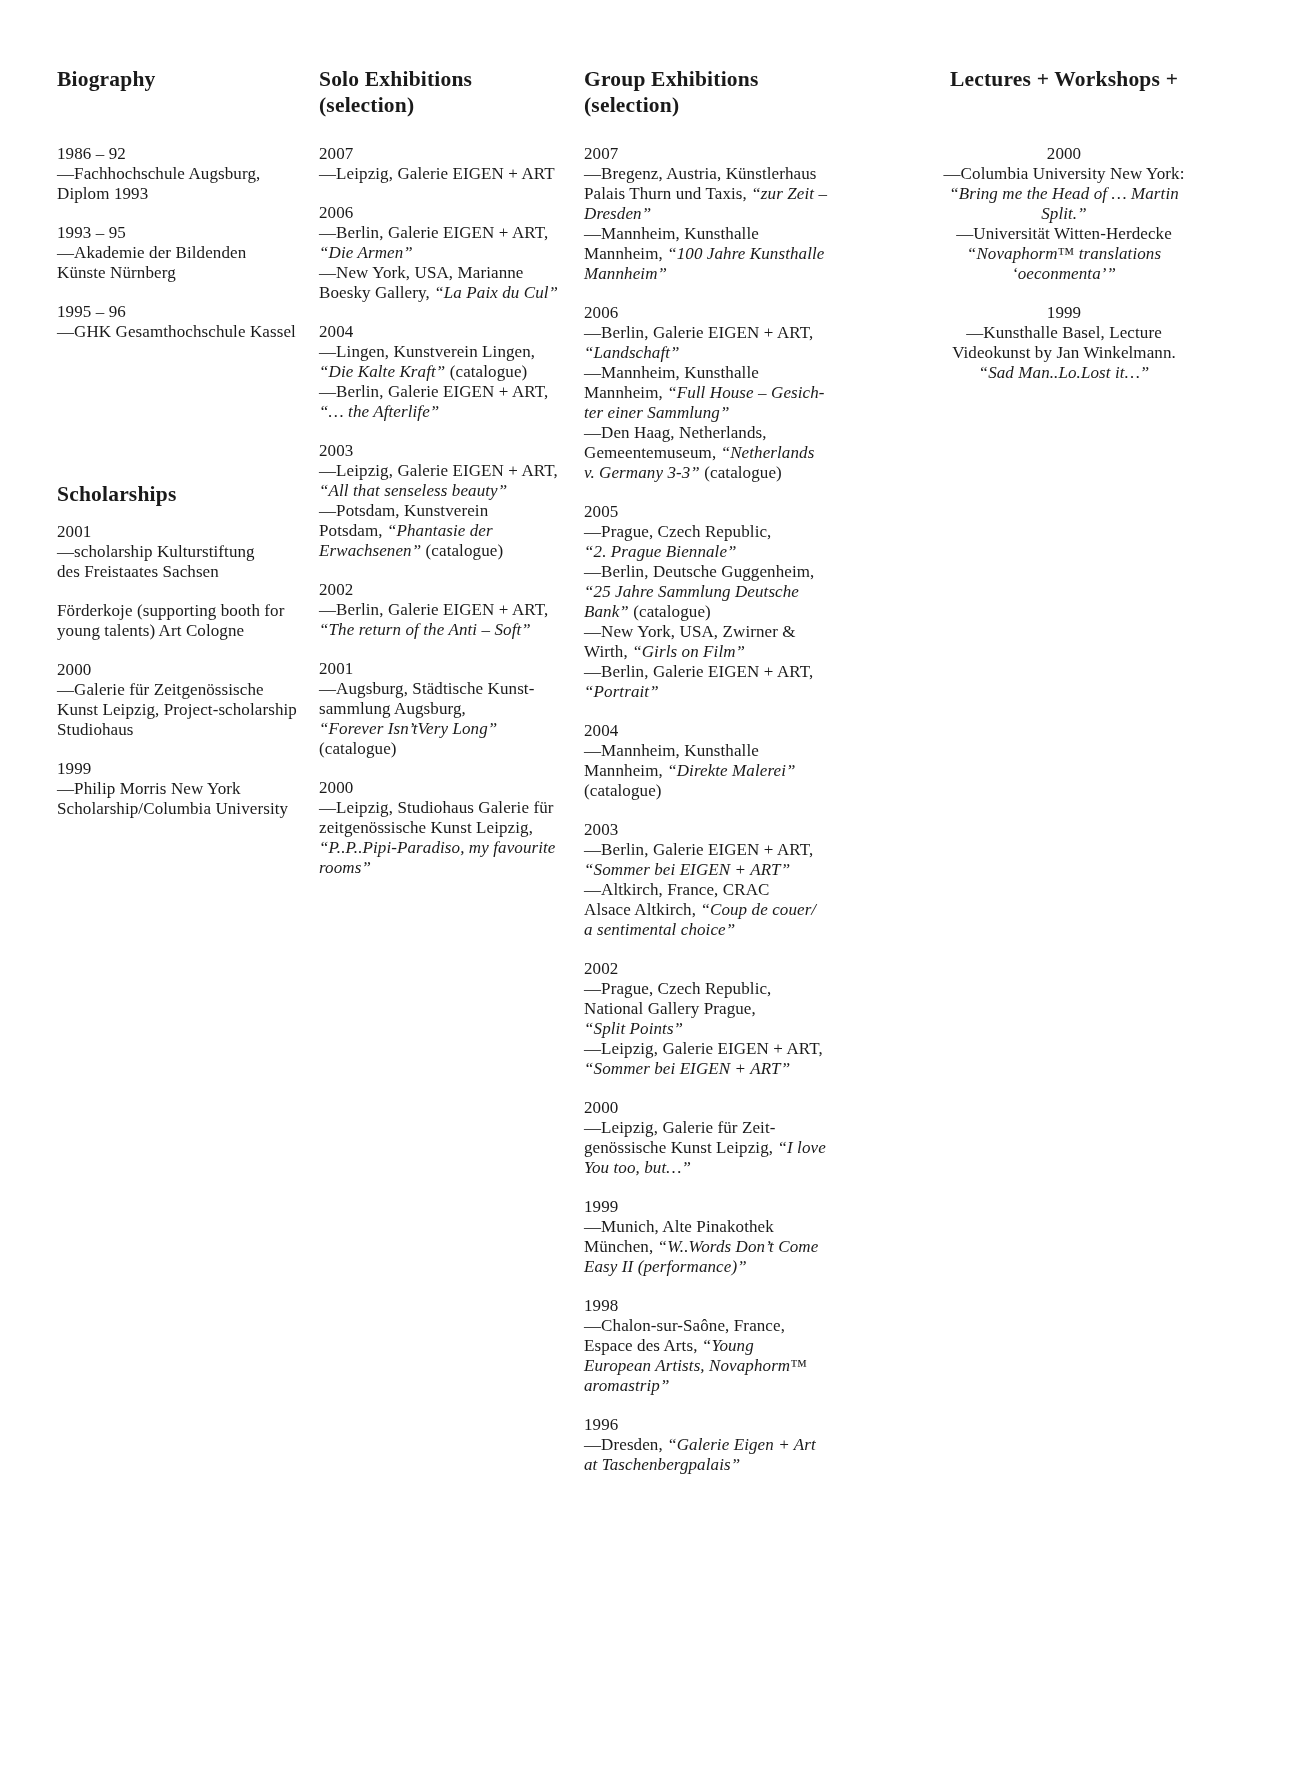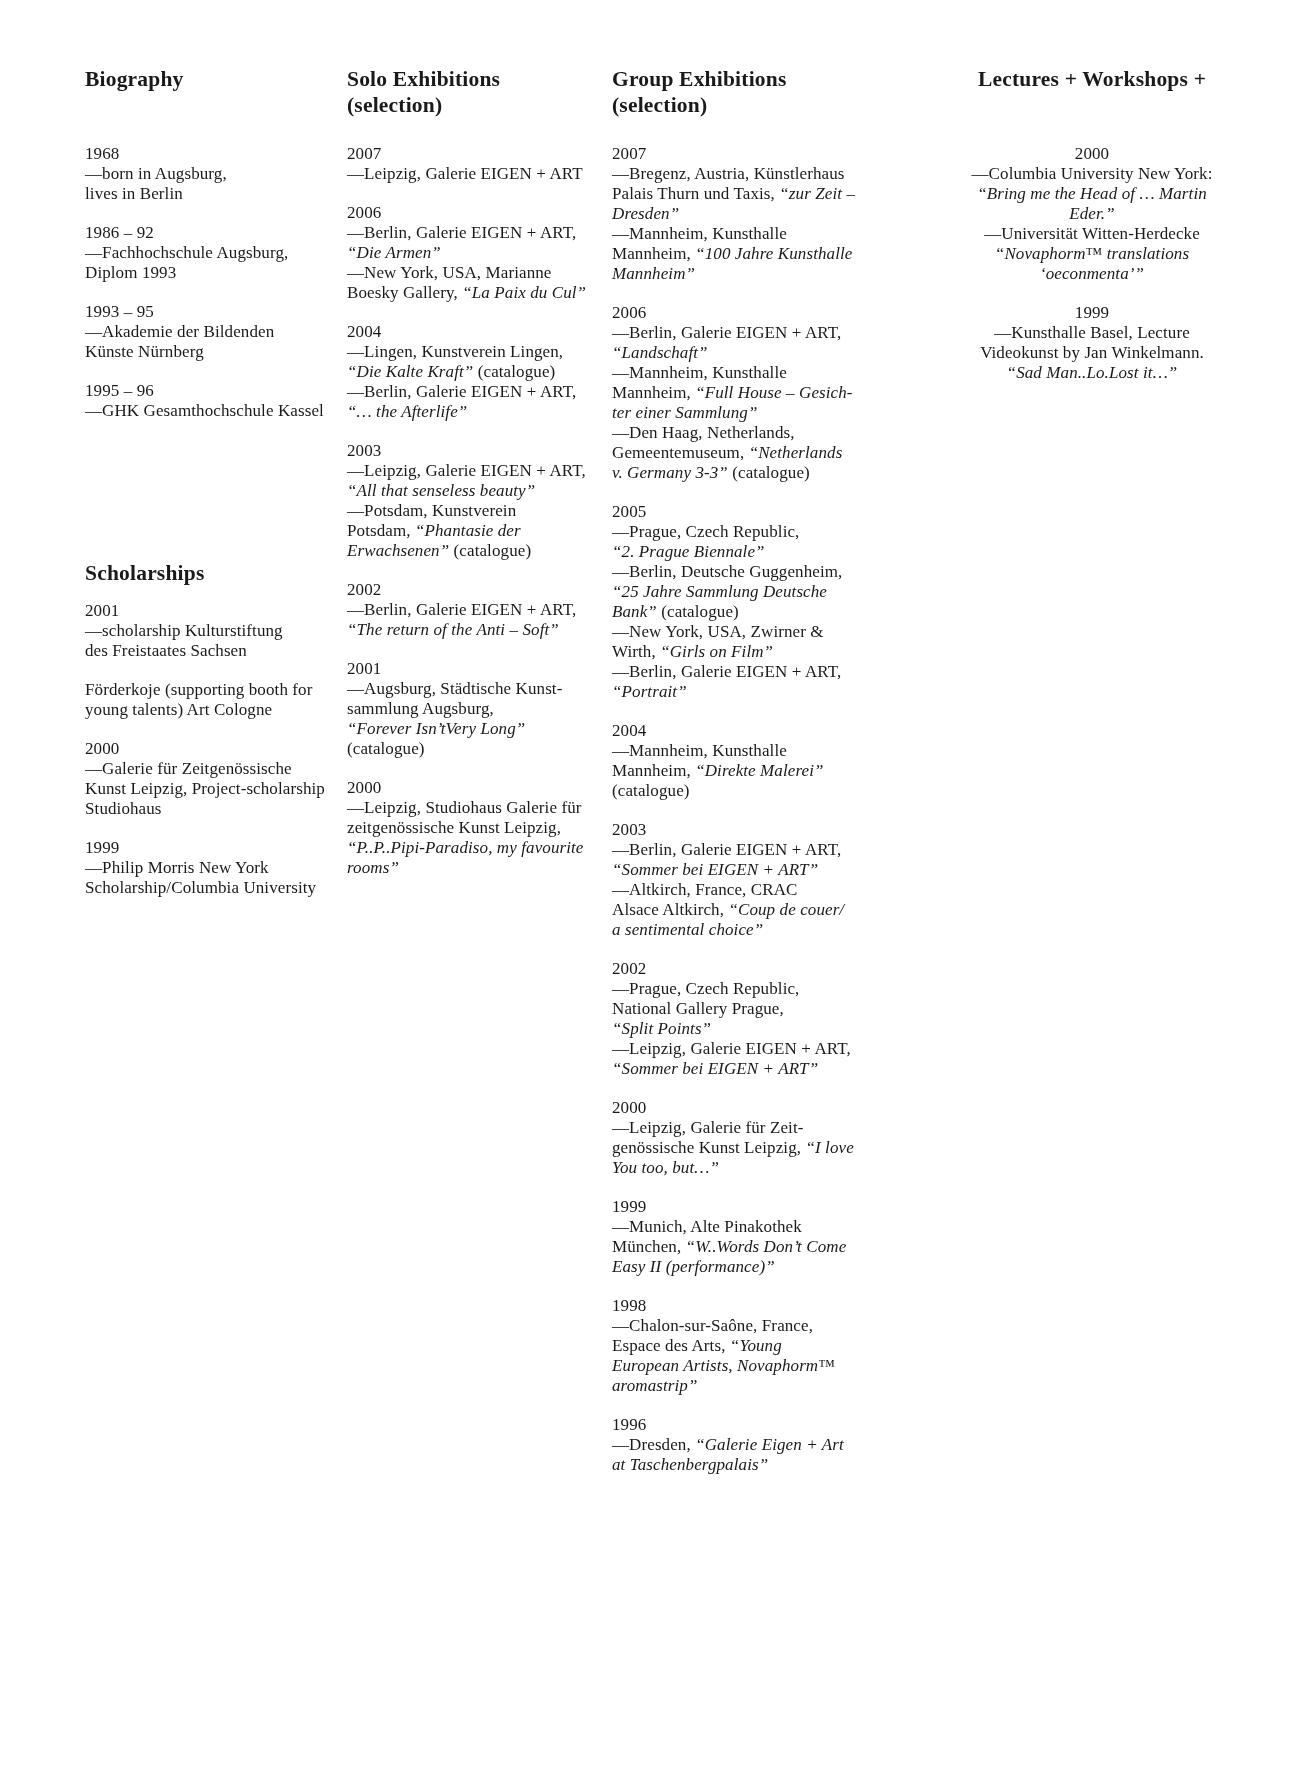--- a/index.html
+++ b/index.html
@@ -7,21 +7,21 @@
     position:relative;
     width:1306px;height:1776px;
     box-sizing:border-box;
     padding:66px 0 0 57px;
     display:flex;
     background:#ffffff;
     color:#1a1a1a;
     font-family:"Liberation Serif","DejaVu Serif",serif;
   }
   .col{flex:0 0 auto;}
-  .col-1{width:262px;margin-left:28px;}
+  .col-1{width:262px;}
   .col-2{width:265px;}
   .col-3{width:265px;}
   .col-4{width:430px;text-align:center;}
   .heading{
     font-weight:bold;
     font-size:21.5px;
     line-height:26px;
     letter-spacing:0.2px;
     white-space:nowrap;
   }
@@ -40,25 +40,20 @@
 </head>
 <body>
 
 <div class="page">
   <div class="col col-1">
       <div class="section primary">
         <div class="heading primary">
           <div>Biography</div>
         </div>
         <div class="entry">
-          <div class="year">1968</div>
-          <div class="line"><span class="rm">—born in Augsburg,</span></div>
-          <div class="line"><span class="rm">lives in Berlin</span></div>
-        </div>
-        <div class="entry">
           <div class="year">1986 – 92</div>
           <div class="line"><span class="rm">—Fachhochschule Augsburg,</span></div>
           <div class="line"><span class="rm">Diplom 1993</span></div>
         </div>
         <div class="entry">
           <div class="year">1993 – 95</div>
           <div class="line"><span class="rm">—Akademie der Bildenden</span></div>
           <div class="line"><span class="rm">Künste Nürnberg</span></div>
         </div>
         <div class="entry">
@@ -233,21 +228,21 @@
     </div>
   <div class="col col-4">
       <div class="section primary">
         <div class="heading primary">
           <div>Lectures + Workshops +</div>
         </div>
         <div class="entry">
           <div class="year">2000</div>
           <div class="line"><span class="rm">—Columbia University New York:</span></div>
           <div class="line"><span class="it">“Bring me the Head of … Martin</span></div>
-          <div class="line"><span class="it">Eder.”</span></div>
+          <div class="line"><span class="it">Split.”</span></div>
           <div class="line"><span class="rm">—Universität Witten-Herdecke</span></div>
           <div class="line"><span class="it">“Novaphorm™ translations</span></div>
           <div class="line"><span class="it">‘oeconmenta’”</span></div>
         </div>
         <div class="entry">
           <div class="year">1999</div>
           <div class="line"><span class="rm">—Kunsthalle Basel, Lecture</span></div>
           <div class="line"><span class="rm">Videokunst by Jan Winkelmann.</span></div>
           <div class="line"><span class="it">“Sad Man..Lo.Lost it…”</span></div>
         </div>

